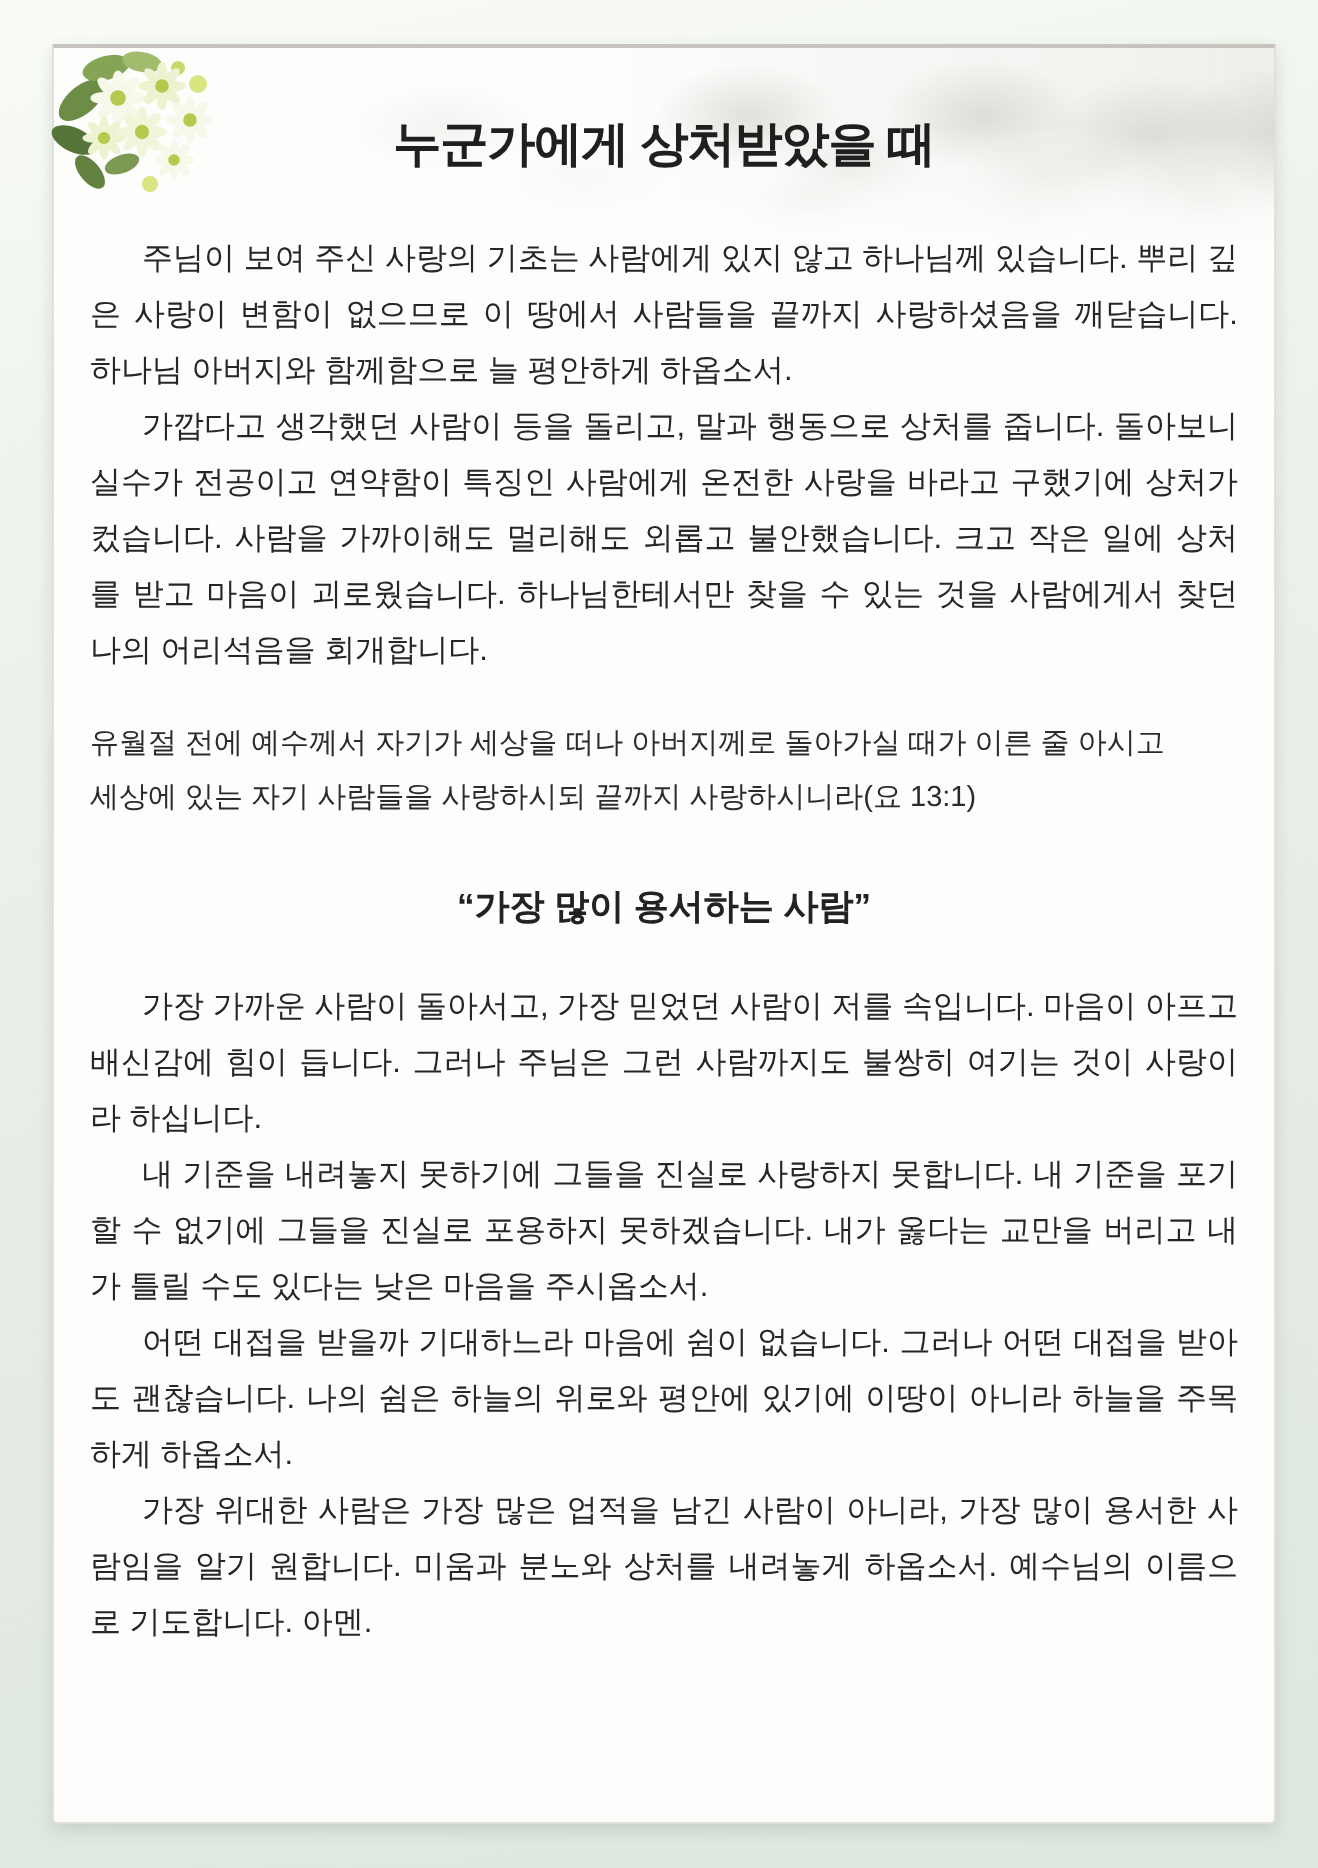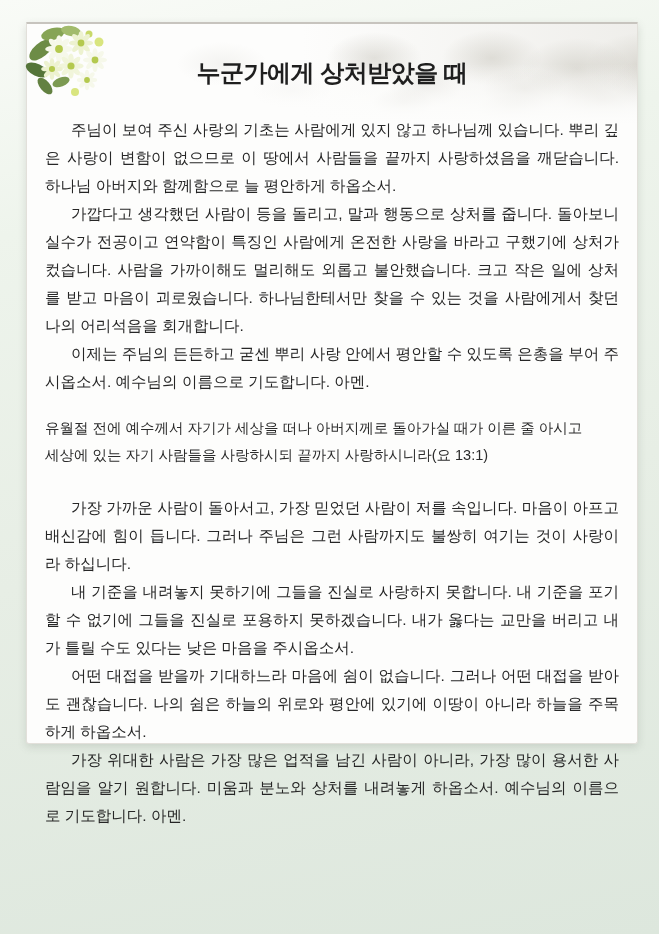--- a/index.html
+++ b/index.html
@@ -14,21 +14,21 @@
     position: relative;
     width: 659px;
     height: 934px;
     background: linear-gradient(168deg, #f9fbf7 0%, #eef4ec 22%, #e7eee5 55%, #dde7dd 100%);
   }
   .card {
     position: absolute;
     left: 26px;
     top: 22px;
     width: 612px;
-    height: 722px;
+    height: 890px;
     box-sizing: border-box;
     background: #fdfdfc;
     border: 1px solid #e2e0da;
     border-top: 2px solid #c7c4be;
     border-radius: 1px 1px 3px 3px;
     box-shadow: 0 3px 8px rgba(100, 112, 100, 0.20);
     padding: 30px 18px 0;
   }
   
   .texture {
@@ -157,29 +157,29 @@
       </svg>
     </div>
 
     <div class="content">
       <h1 class="title">누군가에게 상처받았을 때</h1>
 
       <section class="sec1">
         <div class="body">
           <p>주님이 보여 주신 사랑의 기초는 사람에게 있지 않고 하나님께 있습니다. 뿌리 깊은 사랑이 변함이 없으므로 이 땅에서 사람들을 끝까지 사랑하셨음을 깨닫습니다. 하나님 아버지와 함께함으로 늘 평안하게 하옵소서.</p>
           <p>가깝다고 생각했던 사람이 등을 돌리고, 말과 행동으로 상처를 줍니다. 돌아보니 실수가 전공이고 연약함이 특징인 사람에게 온전한 사랑을 바라고 구했기에 상처가 컸습니다. 사람을 가까이해도 멀리해도 외롭고 불안했습니다. 크고 작은 일에 상처를 받고 마음이 괴로웠습니다. 하나님한테서만 찾을 수 있는 것을 사람에게서 찾던 나의 어리석음을 회개합니다.</p>
-          <p>이제는 주님의 든든하고 굳센 뿌리 사랑 안에서 평안할 수 있도록 은총을 부어 주시옵소서. 예수님의 이름으로 기도합니다. 아멘.</p>
         </div>
         <div class="verse">
           <div>유월절 전에 예수께서 자기가 세상을 떠나 아버지께로 돌아가실 때가 이른 줄 아시고</div>
           <div>세상에 있는 자기 사람들을 사랑하시되 끝까지 사랑하시니라(요 13:1)</div>
         </div>
       </section>
 
       <section class="sec2">
+        <h2 class="heading">“가장 많이 용서하는 사람”</h2>
         <div class="body">
           <p>가장 가까운 사람이 돌아서고, 가장 믿었던 사람이 저를 속입니다. 마음이 아프고 배신감에 힘이 듭니다. 그러나 주님은 그런 사람까지도 불쌍히 여기는 것이 사랑이라 하십니다.</p>
           <p>내 기준을 내려놓지 못하기에 그들을 진실로 사랑하지 못합니다. 내 기준을 포기할 수 없기에 그들을 진실로 포용하지 못하겠습니다. 내가 옳다는 교만을 버리고 내가 틀릴 수도 있다는 낮은 마음을 주시옵소서.</p>
           <p>어떤 대접을 받을까 기대하느라 마음에 쉼이 없습니다. 그러나 어떤 대접을 받아도 괜찮습니다. 나의 쉼은 하늘의 위로와 평안에 있기에 이땅이 아니라 하늘을 주목하게 하옵소서.</p>
           <p>가장 위대한 사람은 가장 많은 업적을 남긴 사람이 아니라, 가장 많이 용서한 사람임을 알기 원합니다. 미움과 분노와 상처를 내려놓게 하옵소서. 예수님의 이름으로 기도합니다. 아멘.</p>
         </div>
 
       </section>
     </div>
 

